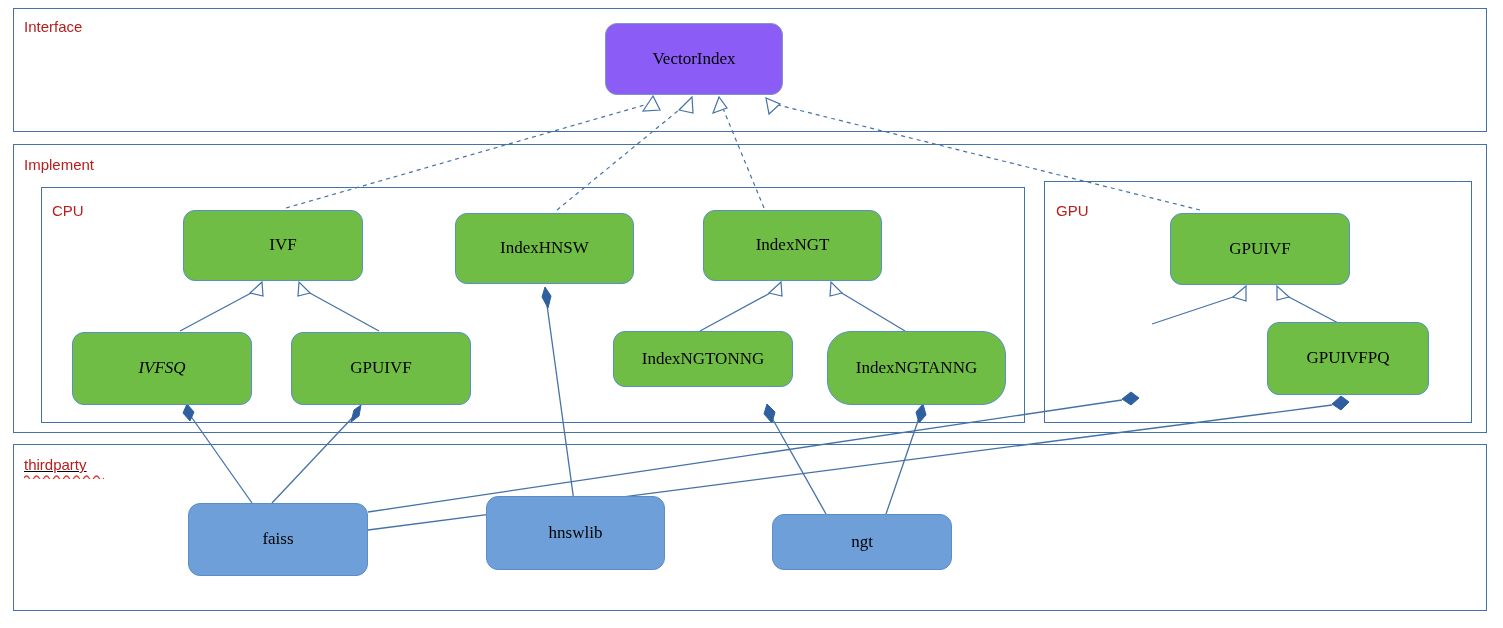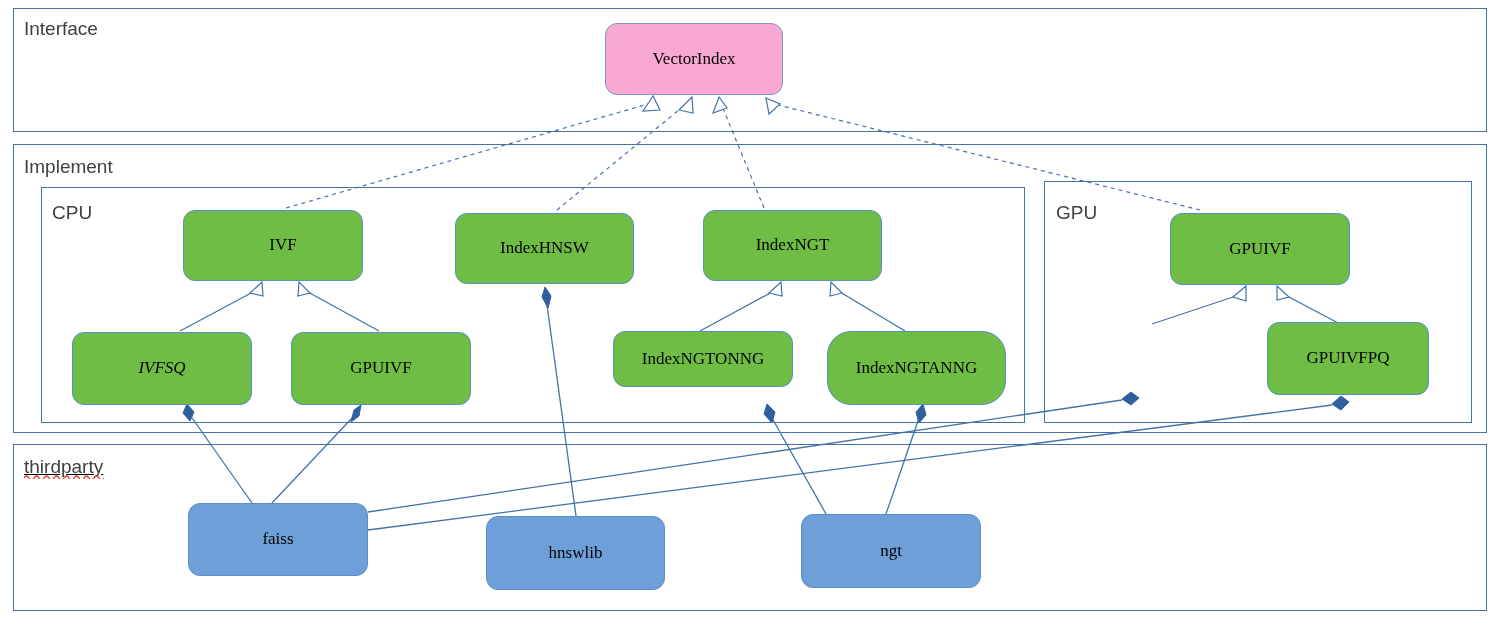--- a/index.html
+++ b/index.html
@@ -20,22 +20,22 @@
   
   .group {
     position: absolute;
     border: 1px solid #4472a8;
     background: transparent;
     box-sizing: border-box;
   }
   .group-label {
     position: absolute;
     font-family: "Liberation Sans", sans-serif;
-    font-size: 19px;
-    color: #404040;
+    font-size: 15px;
+    color: #b91c1c;
     white-space: nowrap;
     line-height: 1;
   }
   .group-label.misspelled {
     text-decoration: underline;
     text-decoration-color: #000;
   }
   .squiggle {
     position: absolute;
     left: 0;
@@ -51,21 +51,21 @@
     display: flex;
     align-items: center;
     justify-content: center;
     font-family: "Liberation Serif", serif;
     font-size: 17px;
     color: #000000;
     text-align: center;
     line-height: 1.1;
   }
   .node.iface {
-    background: #f9a8d4;
+    background: #8b5cf6;
     border: 1px solid #8096c4;
   }
   .node.cls {
     background: #70bd45;
     border: 1px solid #5590c8;
   }
   .node.lib {
     background: #6f9fd8;
     border: 1px solid #5b8ec6;
   }
@@ -241,21 +241,21 @@
 
 
   <div class="node cls" style="left:1267px; top:322px; width:162px; height:73px;">
     <span>GPUIVFPQ</span>
   </div>
 
   <div class="node lib" style="left:188px; top:503px; width:180px; height:73px;">
     <span>faiss</span>
   </div>
 
-  <div class="node lib" style="left:486px; top:516px; width:179px; height:74px;">
+  <div class="node lib" style="left:486px; top:496px; width:179px; height:74px;">
     <span>hnswlib</span>
   </div>
 
-  <div class="node lib" style="left:772px; top:514px; width:180px; height:74px;margin-left:29px;">
+  <div class="node lib" style="left:772px; top:514px; width:180px; height:56px;">
     <span>ngt</span>
   </div>
 
 </div>
 
 </body></html>

